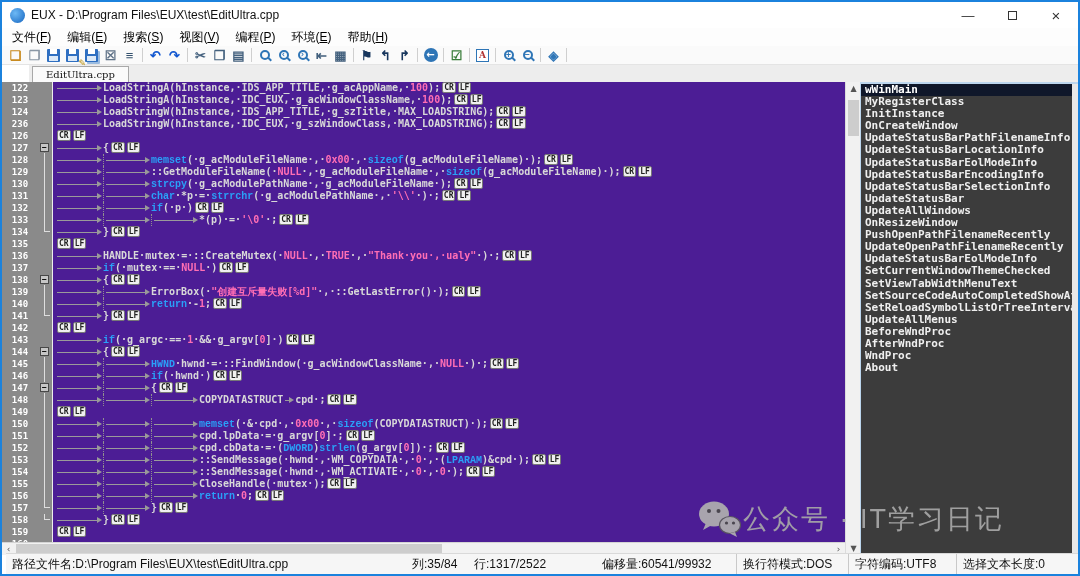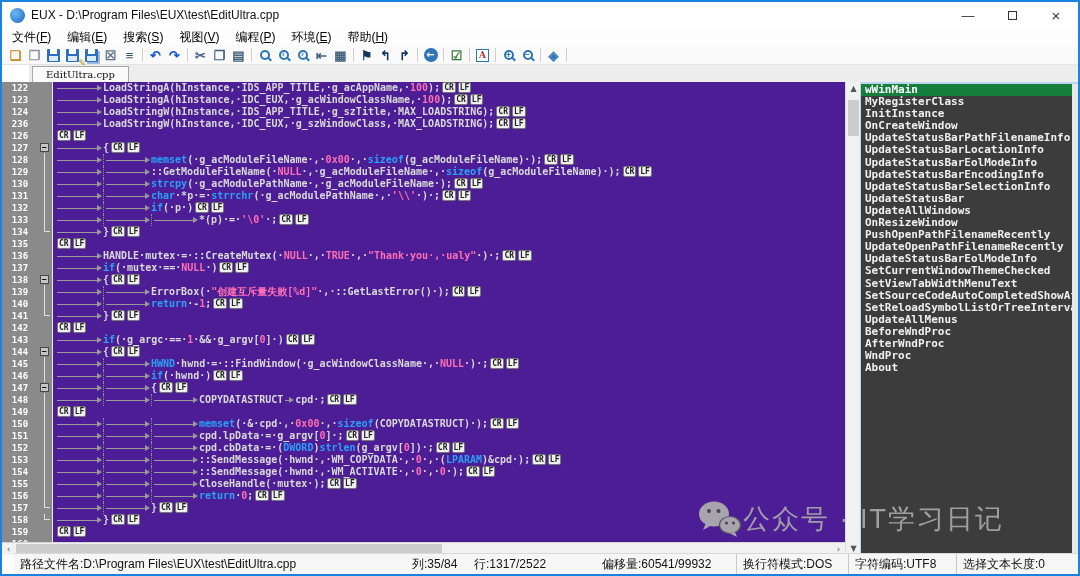--- a/index.html
+++ b/index.html
@@ -47,47 +47,47 @@
   .row{display:flex;height:12px;}
   .ln{width:36px;flex:none;background:#8a8a8a;color:#fff;font:bold 9px/12px "DejaVu Sans Mono",monospace;text-align:center;}
   .fold{width:15px;flex:none;background:#8a8a8a;position:relative;border-right:1px solid #ededed;}
   .fold .fbox{position:absolute;left:2px;top:1px;width:9px;height:9px;background:#c6c6c6;border:1px solid #474747;
               color:#000;font:bold 8px/7px "DejaVu Sans Mono",monospace;text-align:center;}
   .fold .fstem{position:absolute;left:6px;top:11px;bottom:0;width:1px;background:#dedede;}
   .fold .fline{position:absolute;left:6px;top:0;bottom:0;width:1px;background:#dedede;}
   .fold .fend{position:absolute;left:6px;top:0;width:6px;height:6px;border-left:1px solid #dedede;border-bottom:1px solid #dedede;}
   .code{flex:1;white-space:pre;font:bold 10px/12px "DejaVu Sans Mono",monospace;color:#d8d8d8;padding-left:2px;overflow:hidden;}
   .tok-p{color:#d8d8d8;}
-  .tok-k{color:#2aa0f8;}
+  .tok-k{color:#2aa0f8;font-family:Liberation Mono, monospace;}
   .tok-c{color:#ff6eb4;}
   .tabarrow{display:inline-block;position:relative;width:48px;height:12px;vertical-align:top;}
   .tabarrow::before{content:"";position:absolute;left:2px;right:6px;top:6px;height:1px;background:#9a9a9a;}
   .tabarrow::after{content:"";position:absolute;right:1px;top:3px;border-left:5px solid #9a9a9a;
                    border-top:3px solid transparent;border-bottom:3px solid transparent;}
   .tabarrow + .tabarrow{border-left:1px dotted #8f8f8f;}
   .crbox{display:inline-block;background:#f0f0f0;color:#222;font:bold 8px/9px "DejaVu Sans Mono",monospace;
          padding:0 1px;margin-left:2px;border:1px solid #777;border-radius:2px;vertical-align:1px;}
   
   .hscroll{position:absolute;left:0;right:0;bottom:0;height:13px;background:#f1f1f1;border-top:1px solid #d4d4d4;}
   .hs-arrow{position:absolute;top:0;width:13px;height:12px;color:#555;font:9px/12px "DejaVu Sans",sans-serif;text-align:center;}
   .hs-thumb{position:absolute;left:14px;top:1px;width:426px;height:10px;background:#cdcdcd;}
   .vscroll{position:absolute;left:843px;top:0;width:15px;height:473px;background:#f1f1f1;border-left:1px solid #dcdcdc;}
   .vs-arrow{position:absolute;left:0;width:15px;height:13px;color:#555;font:8px/13px "DejaVu Sans",sans-serif;text-align:center;}
   .vs-thumb{position:absolute;left:2px;top:18px;width:11px;height:36px;background:#cdcdcd;}
   
   .sidepanel{position:absolute;left:858px;top:0;right:0;height:473px;background:#3c3c3c;
              border-left:1px solid #bcd6ee;border-top:2px solid #bcd6ee;overflow:hidden;}
   .sym{height:12.1px;font:bold 11px/12.1px "DejaVu Sans Mono",monospace;color:#efefef;padding-left:4px;white-space:nowrap;overflow:hidden;}
-  .sym.sel{background:#15803d;color:#fff;}
+  .sym.sel{background:#0f172a;color:#fff;}
   .panelbar{position:absolute;right:0;top:0;bottom:0;width:6px;background:#e8e8e8;}
   
   .watermark{position:absolute;left:695px;top:418px;display:flex;align-items:center;z-index:20;opacity:.92;}
   .wm-text{font-size:27px;color:#a8a8a8;letter-spacing:2px;white-space:nowrap;}
   
-  .statusbar{position:absolute;left:12px;right:0;bottom:0;height:21px;background:#f6f6f6;border-top:1px solid #d9d9d9;
+  .statusbar{position:absolute;left:4px;right:0;bottom:0;height:21px;background:#f6f6f6;border-top:1px solid #d9d9d9;
              display:flex;align-items:center;font-size:12px;color:#111;}
   .seg{white-space:nowrap;overflow:hidden;padding-left:6px;height:100%;display:flex;align-items:center;}
   .seg.grow{flex:1;}
   .seg.sep{border-left:1px solid #c9c9c9;}
 </style>
 </head>
 <body>
 
 <div class="win">
 

